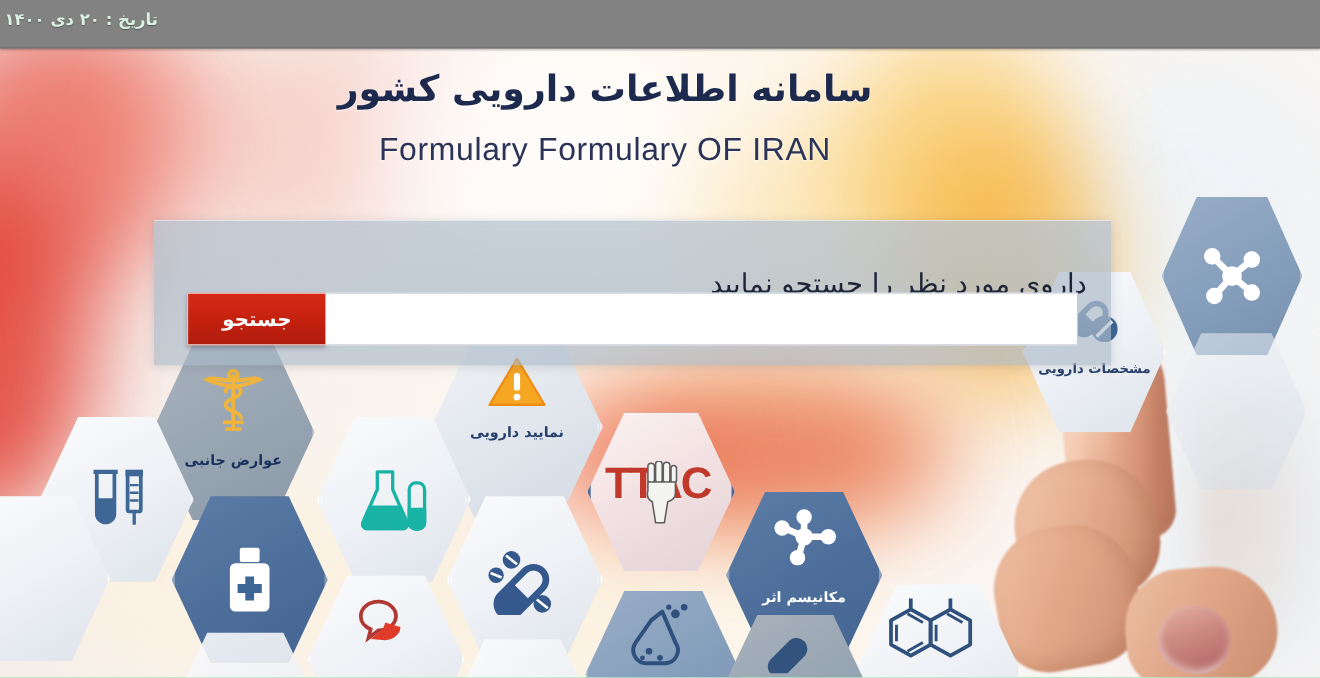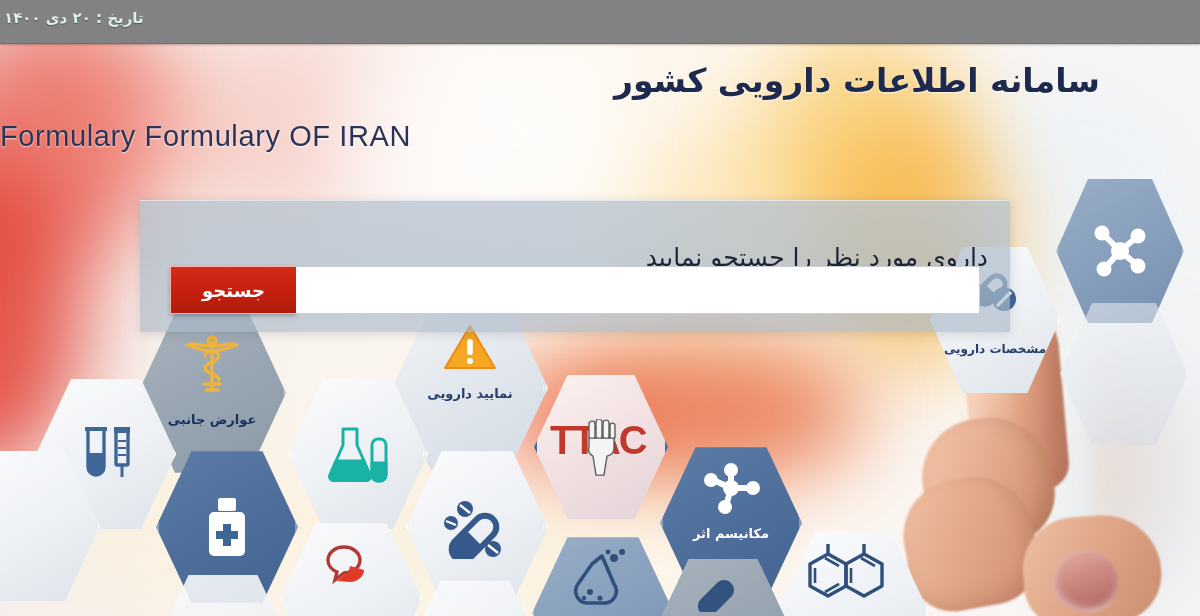--- a/index.html
+++ b/index.html
@@ -146,20 +146,21 @@
     letter-spacing: .2px;
     text-shadow: 0 1px 1px rgba(0,0,0,.35);
     font-family: "DejaVu Sans", "Liberation Sans", sans-serif;
   }
 
   
   .titles {
     position: absolute;
     left: 0; top: 56px;
     width: 1100px;
+    text-align: center;
     z-index: 30;
   }
   .title-fa {
     direction: rtl;
     font-size: 33px;
     font-weight: 700;
     color: #1d2a4d;
     line-height: 1.5;
     text-shadow: 0 1px 2px rgba(255,255,255,.7);
     font-family: "DejaVu Sans", "Liberation Sans", sans-serif;
@@ -399,21 +400,21 @@
     <div class="hex t-pale" style="left:930px; top:244px; width:130px; height:152px;">
       <div class="hex-inner" style="justify-content:flex-start; padding-top:22px;">
         <svg class="hex-ico" width="52" height="50" viewBox="0 0 52 50">
           <g fill="#3f6796">
             <path d="M10 24 L22 12 a8.5 8.5 0 0 1 12 12 L22 36 a8.5 8.5 0 0 1 -12 -12 Z" fill="none" stroke="#3f6796" stroke-width="5"></path>
             <path d="M10 24 L16 18 l12 12 l-6 6 a8.5 8.5 0 0 1 -12 -12 Z"></path>
             <circle cx="35" cy="33" r="12"></circle>
           </g>
           <line x1="28" y1="40" x2="42" y2="26" stroke="#ffffff" stroke-width="3.2"></line>
         </svg>
-        <div class="hex-label" style="margin-top:24px; font-size:12px;">مشخصات دارویی</div>
+        <div class="hex-label" style="margin-top:10px; font-size:12px;">مشخصات دارویی</div>
       </div>
     </div>
 
     <div class="hex t-grey" style="left:138px; top:310px; width:148px; height:166px;">
       <div class="hex-inner" style="justify-content:flex-start; padding-top:22px;">
         <svg class="hex-ico" width="58" height="66" viewBox="0 0 58 66">
           <g stroke="#f0b43c" stroke-width="3.4" fill="none" stroke-linecap="round">
             <line x1="29" y1="10" x2="29" y2="58"></line>
             <circle cx="29" cy="9" r="4"></circle>
             <path d="M29 14 C16 14 10 10 5 13 C12 16 20 19 29 19"></path>
@@ -465,21 +466,21 @@
             <line x1="31" y1="26" x2="26" y2="44"></line>
           </g>
           <g fill="#ffffff">
             <circle cx="31" cy="26" r="8"></circle>
             <circle cx="31" cy="8" r="7"></circle>
             <circle cx="11" cy="18" r="7"></circle>
             <circle cx="53" cy="26" r="7"></circle>
             <circle cx="25" cy="45" r="7"></circle>
           </g>
         </svg>
-        <div class="hex-label" style="margin-top:10px;">مکانیسم اثر</div>
+        <div class="hex-label" style="margin-top:20px;">مکانیسم اثر</div>
       </div>
     </div>
 
     <div class="hex t-pale" style="left:36px; top:376px; width:140px; height:156px;">
       <div class="hex-inner">
         <svg class="hex-ico" width="64" height="62" viewBox="0 0 64 62">
           <g stroke="#3f6796" stroke-width="3.4" fill="none">
             <path d="M14 6 h16 v38 a8 8 0 0 1 -16 0 Z"></path>
             <path d="M14 30 h16 v14 a8 8 0 0 1 -16 0 Z" fill="#3f6796" stroke="none"></path>
             <line x1="11" y1="6" x2="33" y2="6" stroke-width="3.8"></line>

